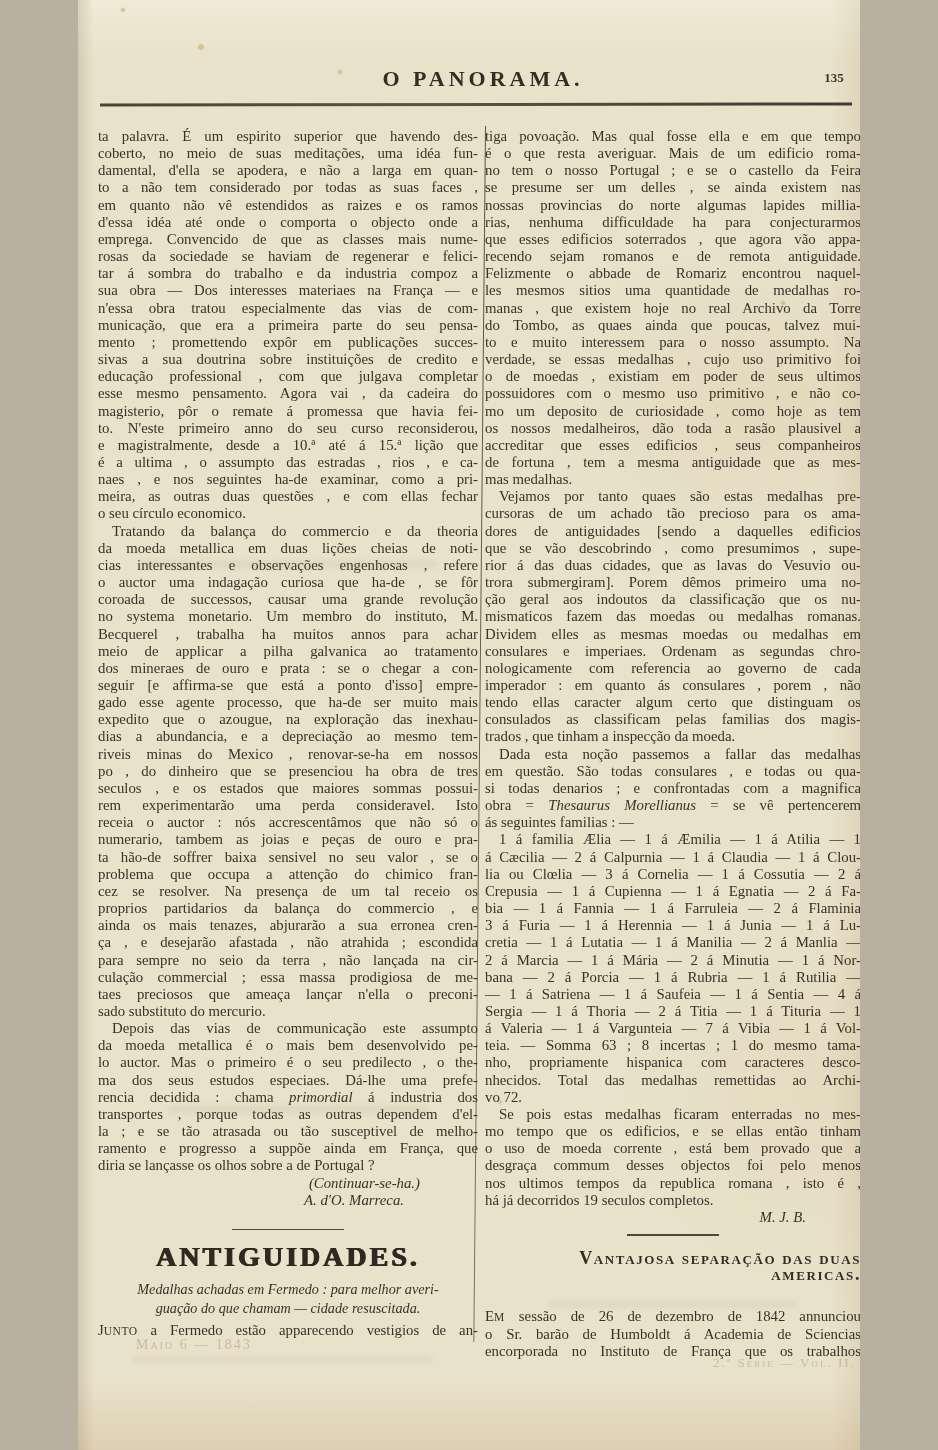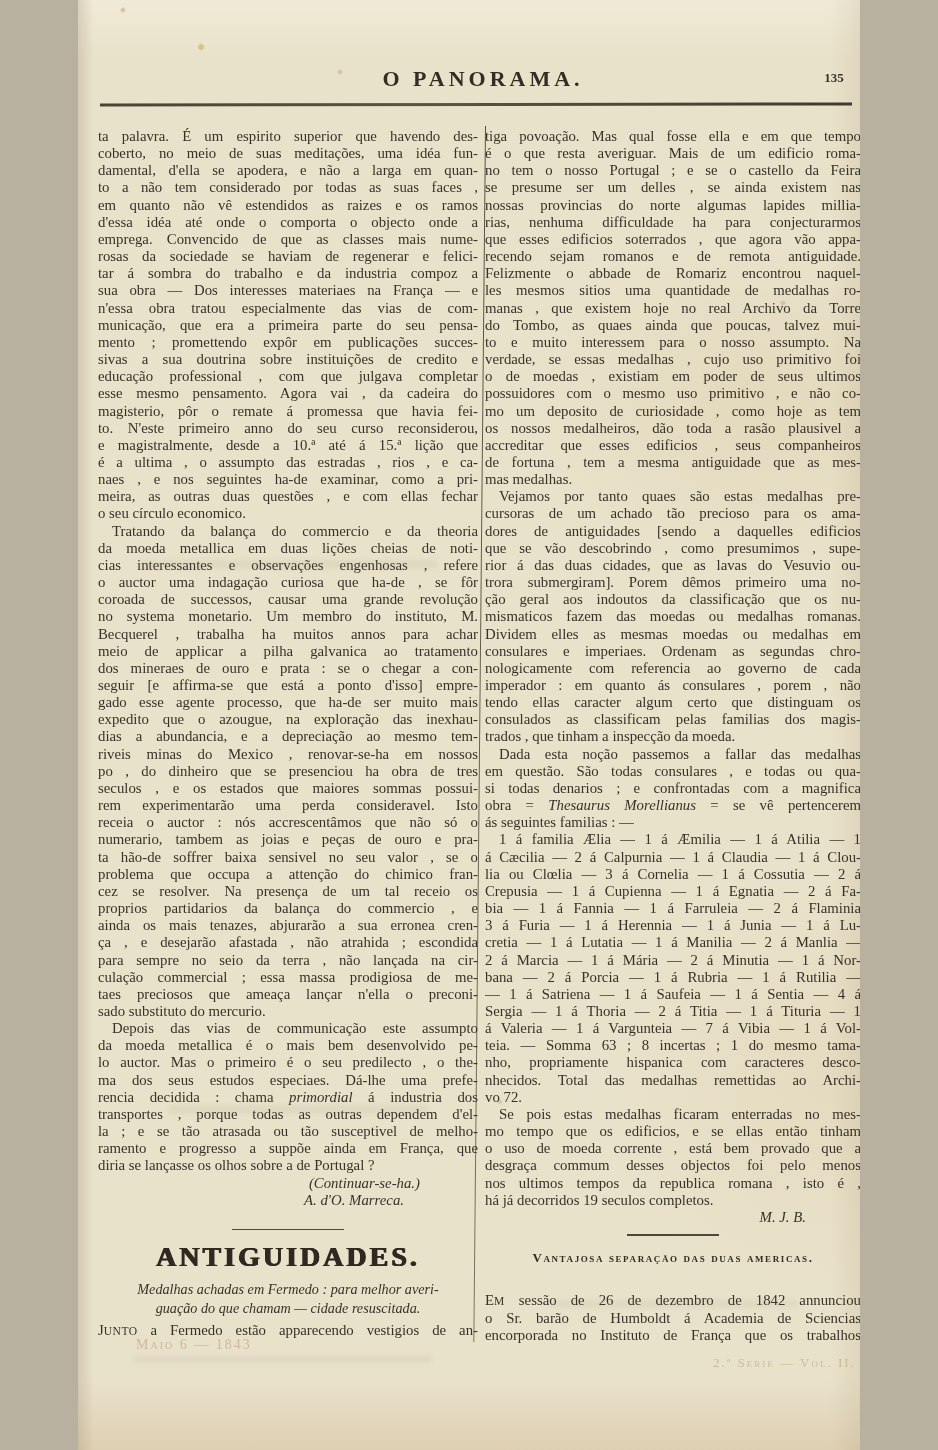--- a/index.html
+++ b/index.html
@@ -62,21 +62,21 @@
   .tline.ac{text-align:center;text-align-last:center;}
   .sc{font-size:0.78em;text-transform:uppercase;letter-spacing:0.5px;}
   .sep-rule{height:1.6px;background:#4e4839;margin:12px auto 0;}
   .display-heading{
     text-align:center;font-weight:bold;font-size:28px;line-height:34px;
     letter-spacing:3px;color:#2f2a21;
     text-shadow:0.6px 0 0 #2f2a21,-0.6px 0 0 #2f2a21;
   }
   .italic-head .tline{font-style:italic;font-size:14.2px;line-height:19px;}
   .sc-heading{
-    text-align:center;font-weight:bold;font-size:13px;line-height:16px;
+    text-align:right;font-weight:bold;font-size:18px;line-height:16px;
     font-variant:small-caps;letter-spacing:1.6px;color:#322d24;
   }
   .bleed{
     position:absolute;font-variant:small-caps;letter-spacing:2px;
     filter:blur(0.5px);white-space:nowrap;
   }
   .bleed-date{left:58px;top:1337px;font-size:14px;color:rgba(186,140,112,0.5);}
   .bleed-series{left:635px;top:1338px;font-size:13px;color:rgba(178,158,108,0.55);margin-top:17px;}
   .ghost{position:absolute;border-radius:4px;filter:blur(2.2px);background:rgba(120,128,108,0.09);}
   .ghost1{left:60px;top:560px;width:300px;height:9px;}

